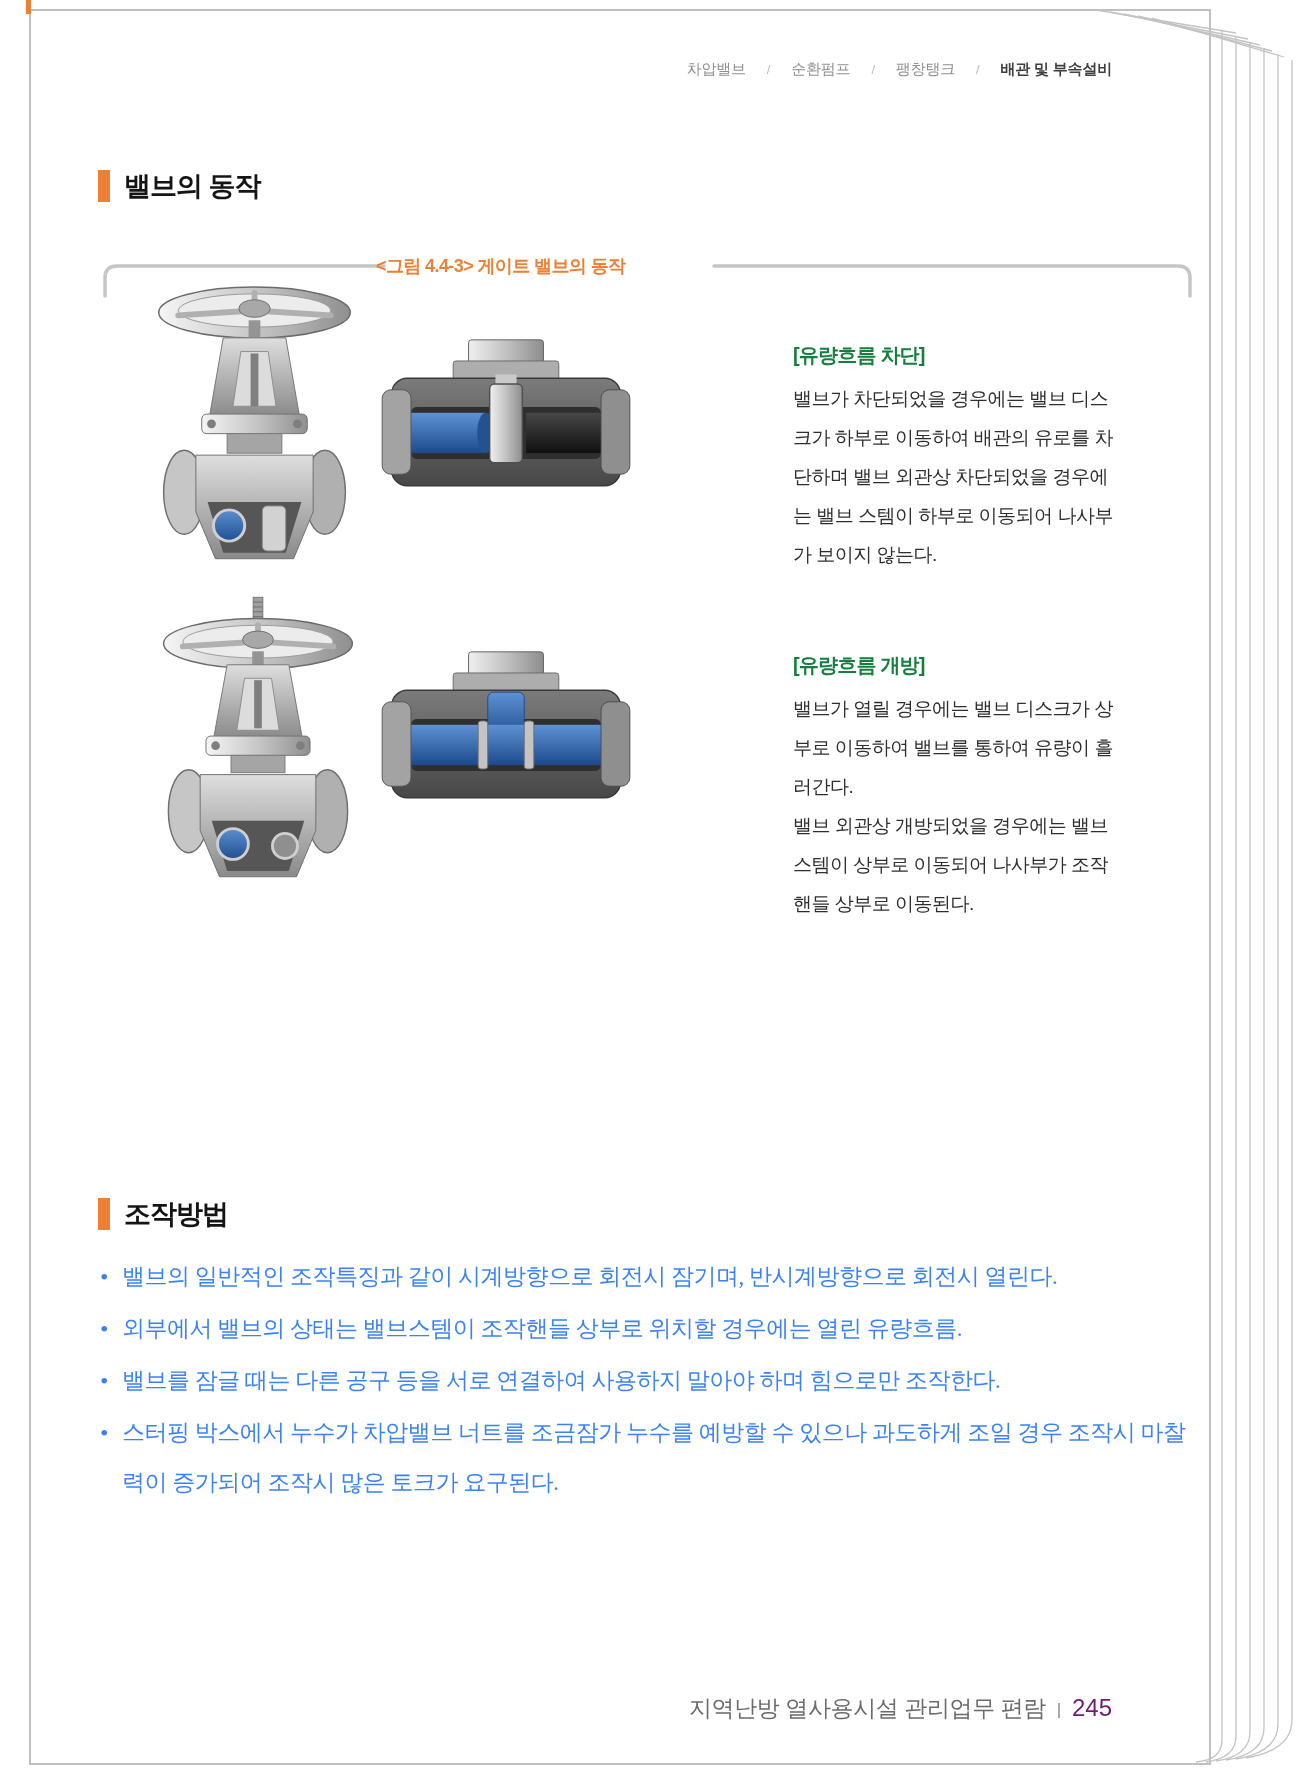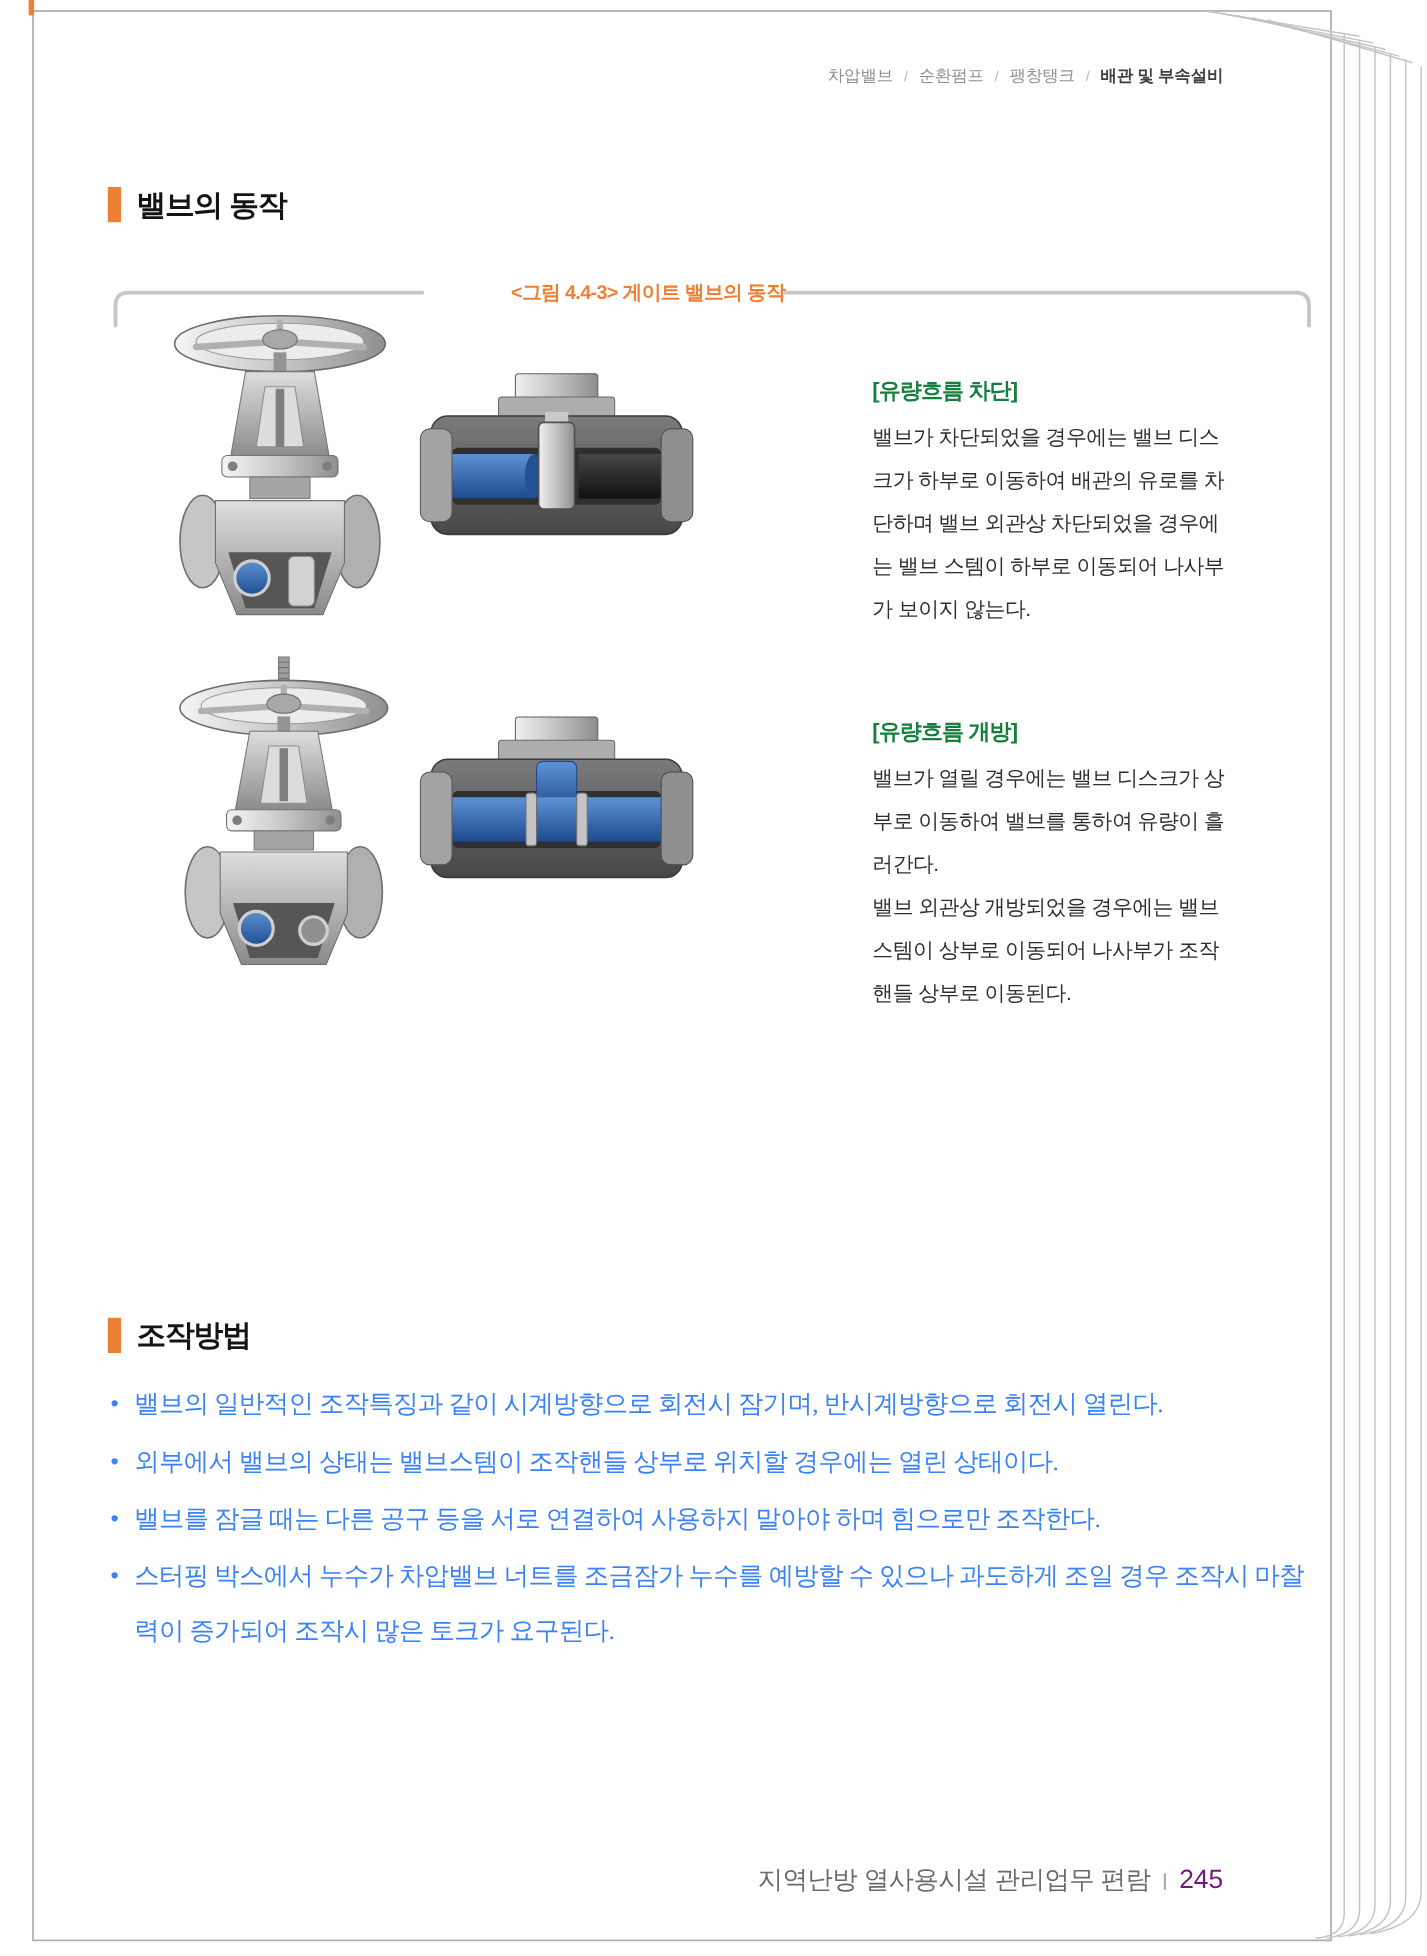--- a/index.html
+++ b/index.html
@@ -8,35 +8,35 @@
   .canvas {
     position:relative; width:1297px; height:1778px; background:#ffffff;
     font-family:"Liberation Sans","DejaVu Sans",sans-serif; overflow:hidden;
   }
   
   .page-chrome { position:absolute; inset:0; pointer-events:none; }
   .trim-mark { position:absolute; left:26px; top:0; width:5px; height:14px; background:var(--accent); }
   
   .breadcrumb {
     position:absolute; top:60px; right:185px; font-size:15px; color:#8f8f8f;
-    letter-spacing:-0.2px; display:flex; gap:10px; align-items:baseline;
+    letter-spacing:-0.2px; display:flex; gap:21px; align-items:baseline;
   }
   .breadcrumb .sep { color:#b9b9b9; font-size:13px; }
   .breadcrumb .current { color:#3f3f3f; font-weight:700; }
   
   .sec-head { position:absolute; left:98px; display:flex; align-items:center;justify-content:space-between; }
   .sec-head .bar { width:12px; height:32px; background:var(--accent); margin-right:14px; }
   .sec-head .txt { font-size:27px; font-weight:700; color:#141414; letter-spacing:-1px; }
   #sec1 { top:168px; }
   #sec2 { top:1196px; }
   
   .figure { position:absolute; left:92px; top:238px; width:1115px; height:860px; }
   .fig-bracket { position:absolute; left:0; top:0; }
   .fig-caption {
-    position:absolute; left:272px; top:16px; width:350px; text-align:right;
+    position:absolute; left:284px; top:16px; width:350px; text-align:left;
     font-size:18px; font-weight:700; color:var(--accent); letter-spacing:-0.6px;
   }
   .img { position:absolute; }
   #valve-closed { left:55px;  top:30px;  width:215px; height:300px; }
   #section-closed { left:280px; top:98px;  width:268px; height:168px; }
   #valve-open   { left:60px;  top:350px; width:212px; height:300px; }
   #section-open { left:280px; top:410px; width:268px; height:168px; }
   .fig-text { position:absolute; left:701px; width:322px; color:#2e2e2e; }
   #fig-text-1 { top:104px; }
   #fig-text-2 { top:414px; }
@@ -271,21 +271,21 @@
     </div>
   </div>
 
   <div class="sec-head" id="sec2">
     <div class="bar"></div>
     <div class="txt">조작방법</div>
   </div>
 
   <ul class="bullets">
     <li>밸브의 일반적인 조작특징과 같이 시계방향으로 회전시 잠기며, 반시계방향으로 회전시 열린다.</li>
-    <li>외부에서 밸브의 상태는 밸브스템이 조작핸들 상부로 위치할 경우에는 열린 상태이다.</li>
+    <li>외부에서 밸브의 상태는 밸브스템이 조작핸들 상부로 위치할 경우에는 열린 유량흐름.</li>
     <li>밸브를 잠글 때는 다른 공구 등을 서로 연결하여 사용하지 말아야 하며 힘으로만 조작한다.</li>
     <li>스터핑 박스에서 누수가 차압밸브 너트를 조금잠가 누수를 예방할 수 있으나 과도하게 조일 경우 조작시 마찰력이 증가되어 조작시 많은 토크가 요구된다.</li>
   </ul>
 
   <div class="footer">
     <span class="book">지역난방 열사용시설 관리업무 편람</span>
     <span class="divider"></span>
     <span class="num">245</span>
   </div>
 

